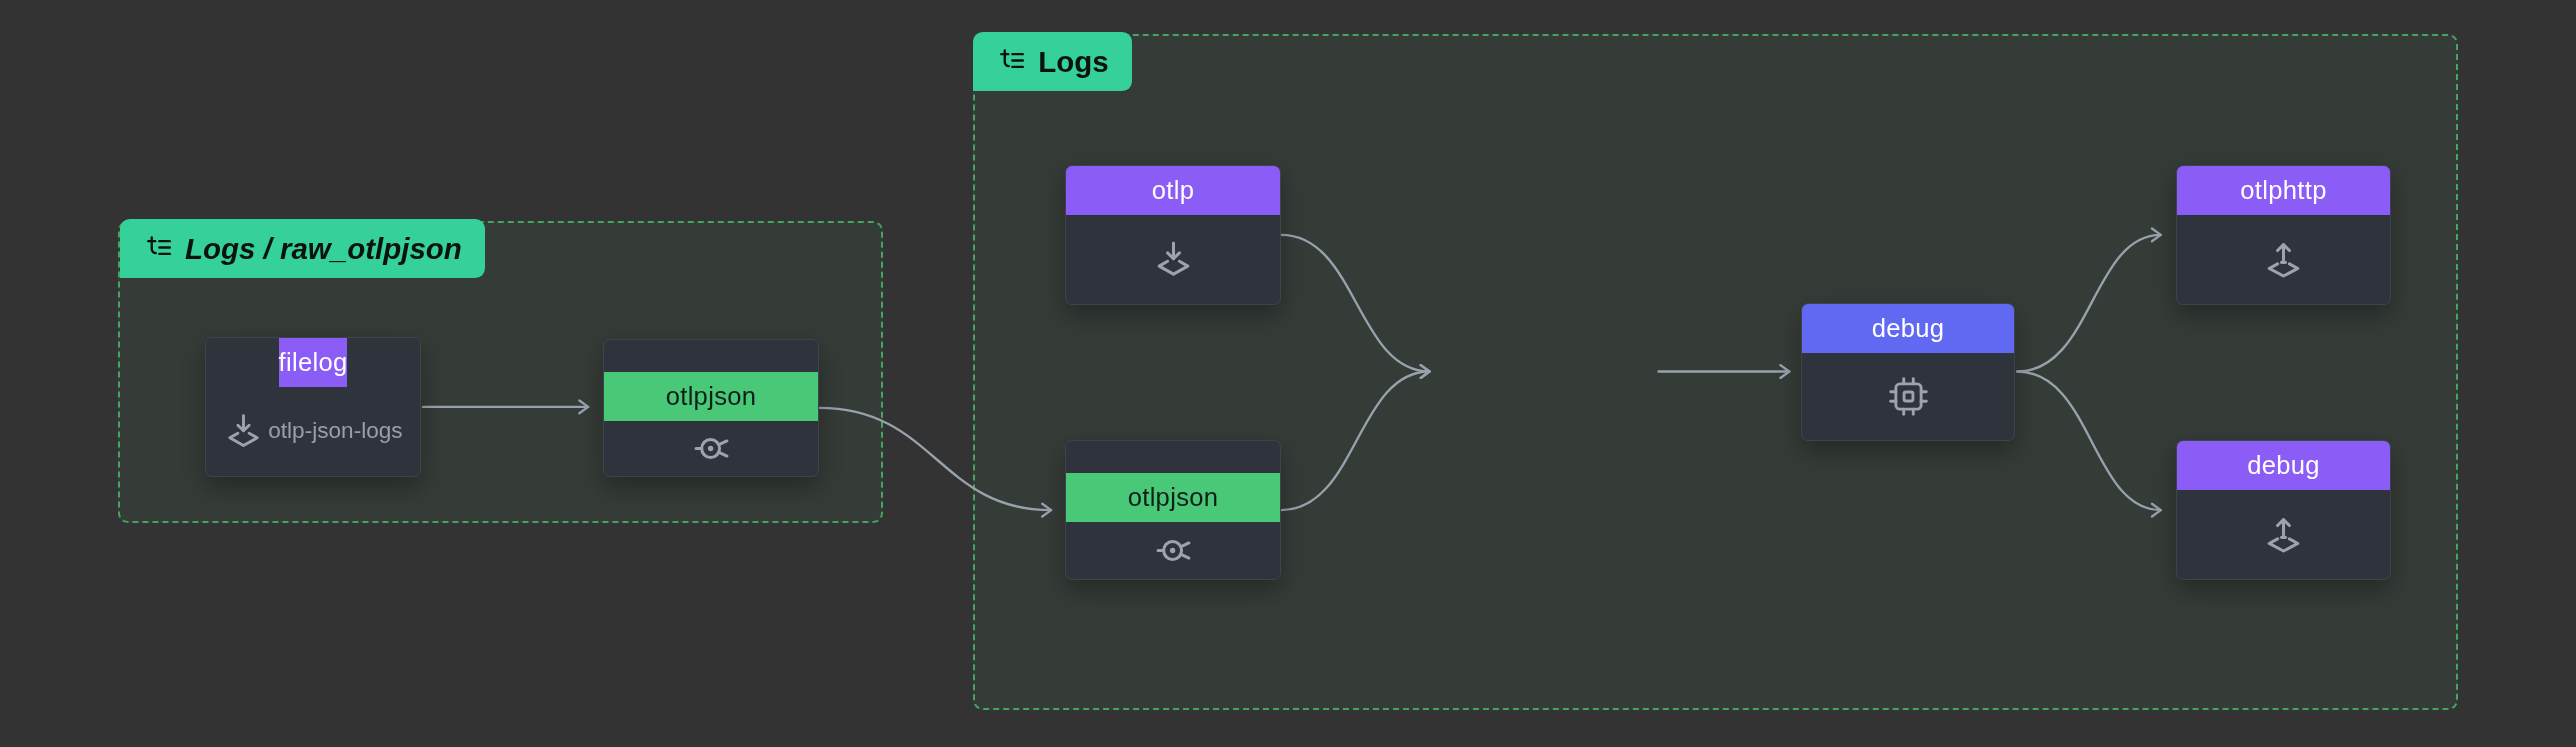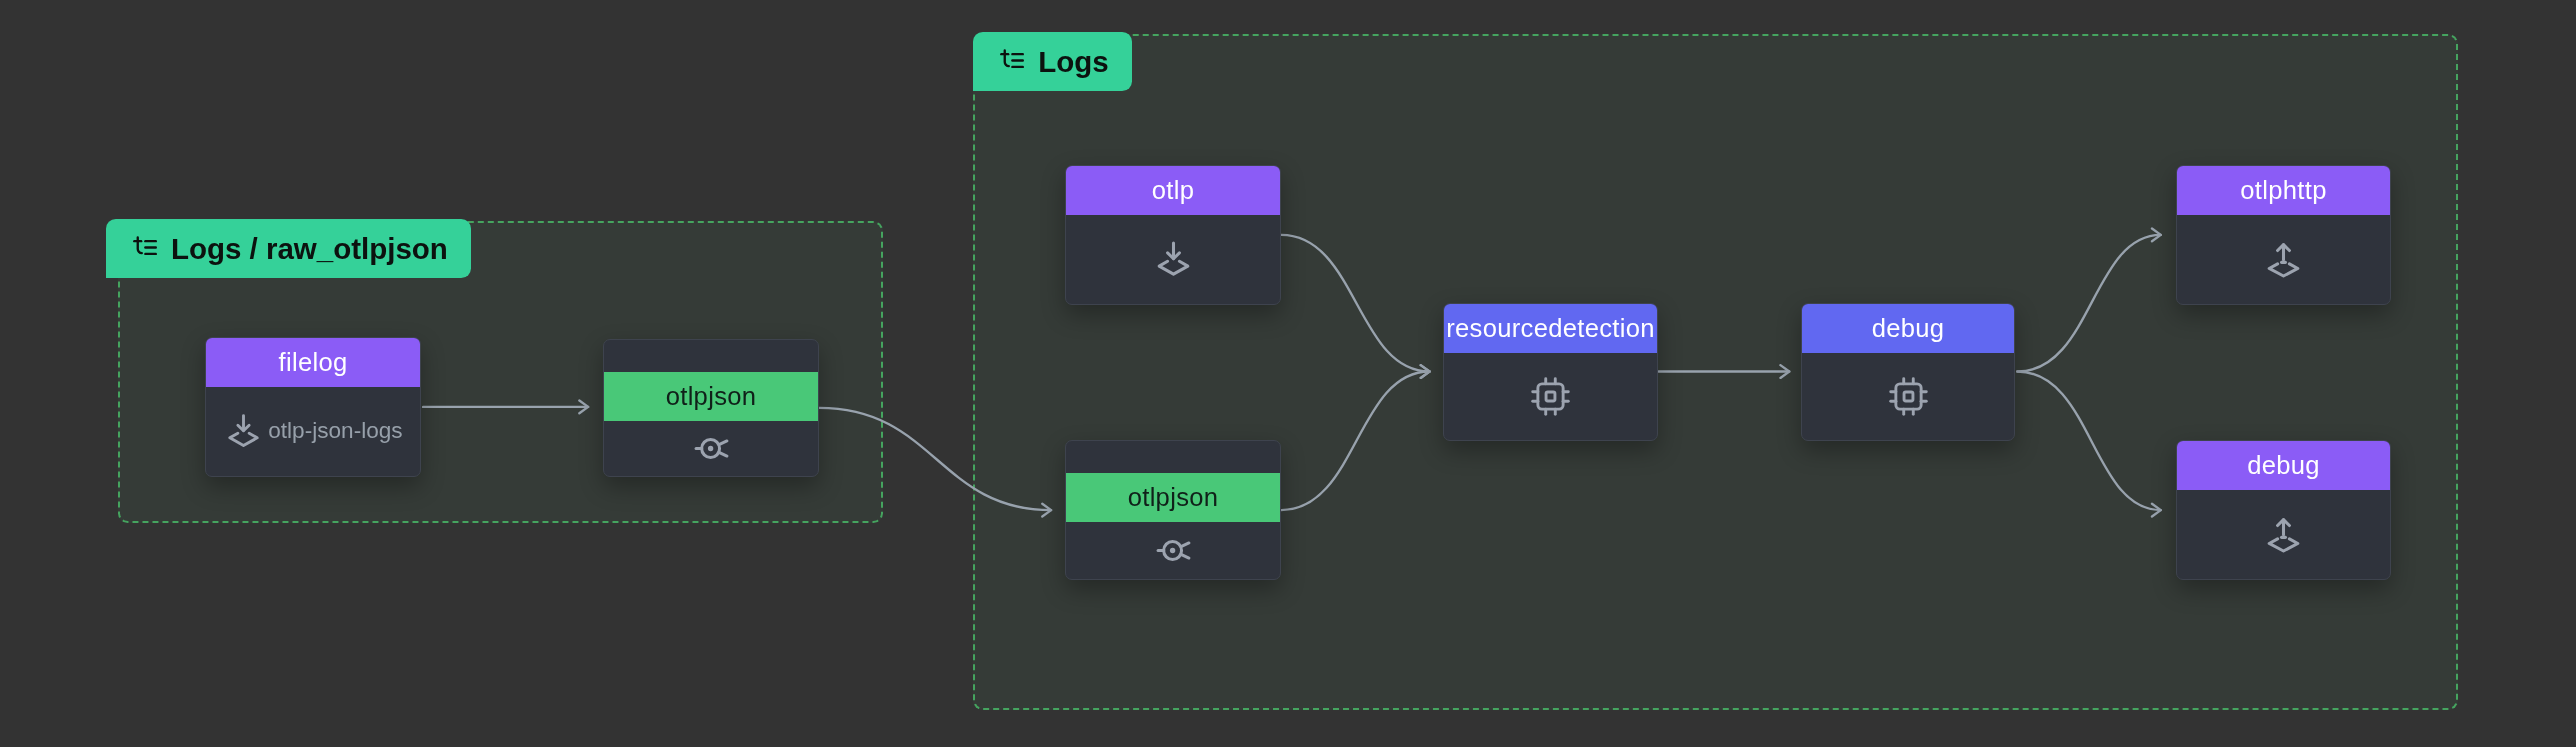--- a/index.html
+++ b/index.html
@@ -9,38 +9,38 @@
   .canvas{position:relative;width:2576px;height:747px;background:#333333;overflow:hidden;}
 
   
   .group{position:absolute;border:2px dashed #45a45f;border-radius:9.8px;background:rgba(90,220,140,0.05);}
   .group-raw{left:118px;top:221px;width:765px;height:302px;}
   .group-logs{left:973px;top:34px;width:1485px;height:676px;}
 
   
   .tag{position:absolute;display:flex;align-items:center;gap:11.8px;height:59px;padding:0 23.6px;
        background:#35d199;border-radius:9.8px 9.8px 9.8px 0;color:#0c120f;font-size:29.5px;font-weight:700;z-index:3;}
-  .tag-raw{left:106px;top:219px;}
+  .tag-raw{left:120px;top:219px;font-style:italic;}
   .tag-logs{left:973px;top:32px;padding-left:24px;}
   .tag svg{display:block;}
 
   
   .node{position:absolute;width:216px;height:140px;background:#2f333c;border:1.5px solid #3e434e;
         border-radius:7px;box-shadow:0 9.8px 23.6px rgba(0,0,0,.30);display:flex;flex-direction:column;
         overflow:hidden;z-index:2;}
   .node-header{flex:0 0 49px;display:flex;align-items:center;justify-content:center;
         font-size:25.6px;font-weight:500;letter-spacing:0.3px;white-space:nowrap;}
   .hdr-receiver,.hdr-exporter{background:#8b5cf6;color:#ffffff;}
   .hdr-processor{background:#6168f1;color:#ffffff;}
   .hdr-connector{background:#49c878;color:#102019;margin-top:32px;}
   .node-body{flex:1;display:flex;flex-direction:row;align-items:center;justify-content:center;gap:3.9px;}
   .node-body svg{display:block;}
   .sublabel{font-size:22.6px;color:#97a0aa;line-height:1;}
 
-  .n-filelog{left:205px;top:337px;}
+  .n-filelog{left:205px;top:337px;align-items:center;}
   .n-otlpjson-raw{left:603px;top:339px;height:138px;}
   .n-otlp{left:1065px;top:165px;}
   .n-otlpjson-logs{left:1065px;top:440px;}
   .n-resourcedetection{left:1443px;top:303px;width:215px;height:138px;}
   .n-batch{left:1801px;top:303px;width:214px;height:138px;}
   .n-otlphttp{left:2176px;top:165px;width:215px;}
   .n-debug{left:2176px;top:440px;width:215px;}
 
   
   .edges{position:absolute;left:0;top:0;width:2576px;height:747px;z-index:1;pointer-events:none;}
@@ -145,60 +145,41 @@
           <circle cx="11.5" cy="12" r="5"></circle>
             <circle cx="11.5" cy="12" r="1.5" fill="#9ca3af" stroke="none"></circle>
           <path d="M3.4 12h3.1"></path>
             <path d="M16.2 9.9 20.6 7.8"></path>
             <path d="M16.2 14.1 20.6 16.2"></path>
         </svg>
       </span>
     </div>
   </div>
 
-  <div class="node n-resourcedetection">
-    <div class="node-header hdr-processor">resourcedetection</div>
+
+  <div class="node n-batch">
+    <div class="node-header hdr-processor">debug</div>
     <div class="node-body">
       <span>
         <svg width="41" height="41" viewBox="0 0 24 24" fill="none" stroke="#9ca3af" stroke-width="1.7" stroke-linecap="round" stroke-linejoin="round">
           <rect x="4.6" y="4.6" width="14.8" height="14.8" rx="2.4"></rect>
           <rect x="9.4" y="9.4" width="5.2" height="5.2" rx="1"></rect>
           <path d="M9.2 1.6v3"></path>
             <path d="M14.8 1.6v3"></path>
             <path d="M9.2 19.4v3"></path>
             <path d="M14.8 19.4v3"></path>
           <path d="M1.6 9.2h3"></path>
             <path d="M1.6 14.8h3"></path>
             <path d="M19.4 9.2h3"></path>
             <path d="M19.4 14.8h3"></path>
         </svg>
       </span>
     </div>
   </div>
 
-  <div class="node n-batch">
-    <div class="node-header hdr-processor">debug</div>
-    <div class="node-body">
-      <span>
-        <svg width="41" height="41" viewBox="0 0 24 24" fill="none" stroke="#9ca3af" stroke-width="1.7" stroke-linecap="round" stroke-linejoin="round">
-          <rect x="4.6" y="4.6" width="14.8" height="14.8" rx="2.4"></rect>
-          <rect x="9.4" y="9.4" width="5.2" height="5.2" rx="1"></rect>
-          <path d="M9.2 1.6v3"></path>
-            <path d="M14.8 1.6v3"></path>
-            <path d="M9.2 19.4v3"></path>
-            <path d="M14.8 19.4v3"></path>
-          <path d="M1.6 9.2h3"></path>
-            <path d="M1.6 14.8h3"></path>
-            <path d="M19.4 9.2h3"></path>
-            <path d="M19.4 14.8h3"></path>
-        </svg>
-      </span>
-    </div>
-  </div>
-
   <div class="node n-debug">
     <div class="node-header hdr-exporter">debug</div>
     <div class="node-body">
       <span>
         <svg width="43" height="43" viewBox="0 0 24 24" fill="none" stroke="#9ca3af" stroke-width="1.7" stroke-linecap="round" stroke-linejoin="round">
           <path d="M12 12.2V3.8"></path>
             <path d="M8.7 7 12 3.7 15.3 7"></path>
             <path d="M10.9 13.6h2.2"></path>
           <path d="M8.7 14.4 4 17 12 21.2 20 17 15.3 14.4"></path>
         </svg>

